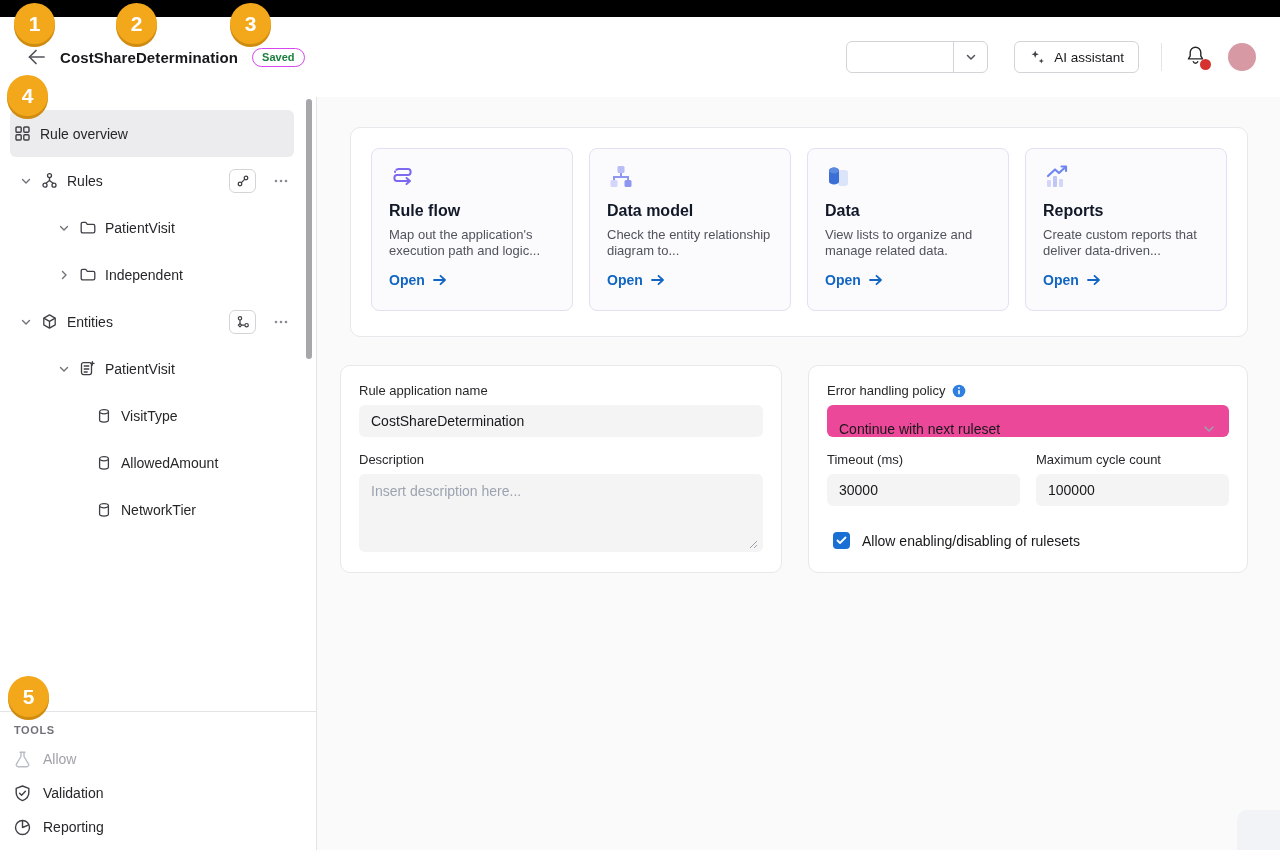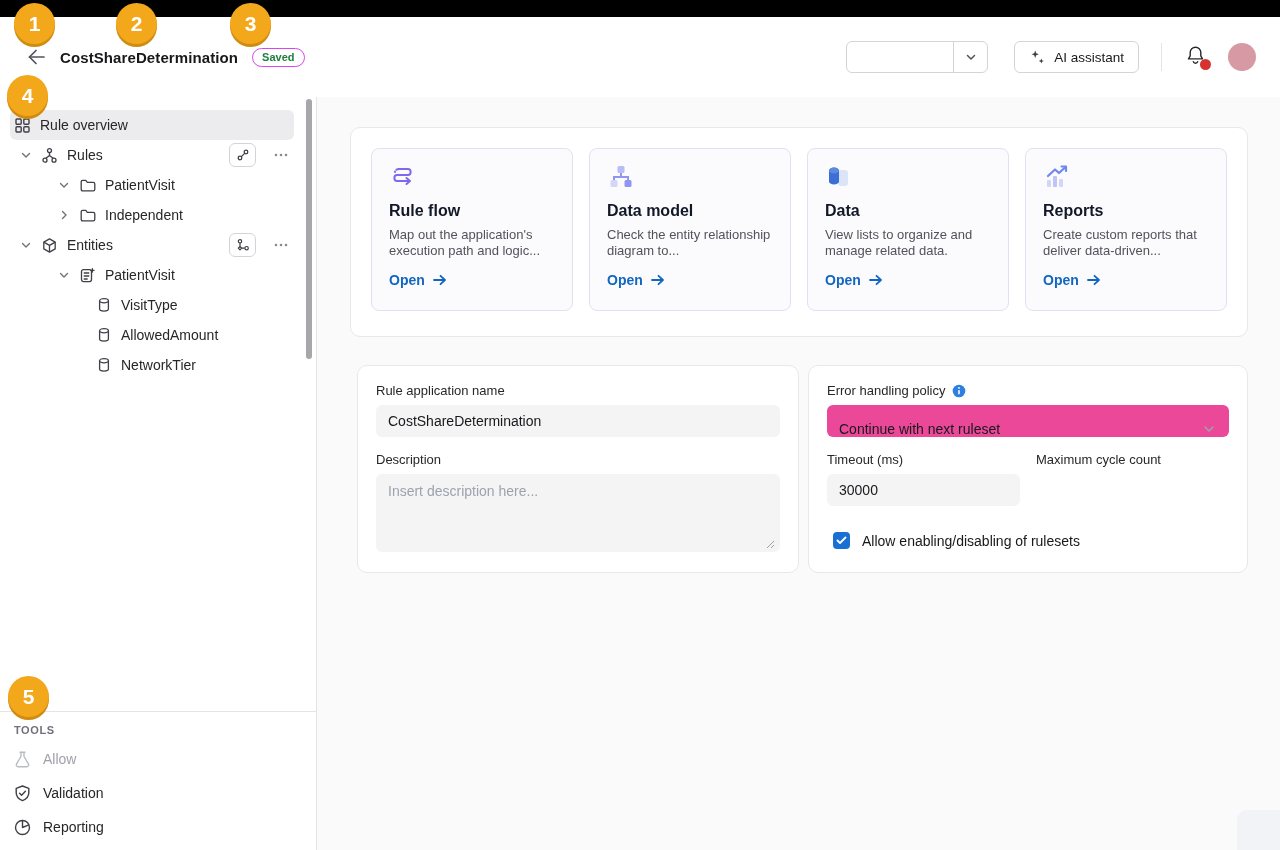--- a/index.html
+++ b/index.html
@@ -27,21 +27,21 @@
             border:1px solid #d4d4d8; border-radius:6px; background:#fff; font-size:13.5px; cursor:pointer; }
   .v-divider { width:1px; height:28px; background:#e4e4e7; margin:0 22px; }
   .bell-wrap { position:relative; width:24px; height:26px; cursor:pointer; }
   .bell-dot { position:absolute; right:-3px; bottom:0; width:11px; height:11px; border-radius:50%; background:#d63230; }
   .avatar { width:28px; height:28px; border-radius:50%; background:#d79aa5; margin-left:20px; cursor:pointer; }
 
   
   .sidebar { position:absolute; top:97px; left:0; bottom:0; width:317px; background:#fff;
              border-right:1px solid #e4e4e7; z-index:4; }
   .tree { margin-top:13px; padding:0 22px 0 10px; }
-  .trow { display:flex; align-items:center; height:30px; gap:9px; font-size:14px; color:#27272a;
+  .trow { display:flex; align-items:center; height:47px; gap:9px; font-size:14px; color:#27272a;
           border-radius:6px; cursor:pointer; }
   .trow.selected { background:#ececef; }
   .pl-ro { padding-left:4px; }
   .pl-root { padding-left:10px; }
   .pl-child { padding-left:48px; }
   .pl-field { padding-left:86px; }
   .chev { flex:0 0 12px; display:flex; }
   .action-btn { margin-left:auto; width:27px; height:24px; border:1px solid #d4d4d8; border-radius:6px;
                 background:#fff; display:flex; align-items:center; justify-content:center; cursor:pointer; }
   .more-btn { margin:0 3px 0 6px; width:20px; height:24px; display:flex; align-items:center; justify-content:center; cursor:pointer; }
@@ -55,21 +55,21 @@
   
   .main { position:absolute; top:97px; left:317px; right:0; bottom:0; background:#fafafa; }
   .panel { position:absolute; background:#fff; border:1px solid #e8e8ec; border-radius:10px; }
   .cards-panel { left:33px; top:30px; width:898px; height:210px; display:flex; gap:16px; padding:20px; }
   .card { width:202px; height:163px; background:#fbfbfe; border:1px solid #e0e1f3; border-radius:8px;
           padding:15px 17px; cursor:pointer; }
   .card-title { font-size:16px; font-weight:700; margin-top:12px; color:#111827; }
   .card-desc { font-size:13px; color:#52525b; line-height:1.25; margin-top:7px; }
   .open-link { display:flex; align-items:center; gap:7px; margin-top:12px; color:#1266c2; font-weight:700; font-size:14px; cursor:pointer; }
 
-  .form-left  { left:40px;  top:268px; width:442px; height:208px; padding:17px 18px; }
+  .form-left  { left:23px;  top:268px; width:442px; height:208px; padding:17px 18px; }
   .form-right { left:491px; top:268px; width:440px; height:208px; padding:17px 18px; }
   .flabel { font-size:13px; color:#27272a; }
   .label-row { display:flex; align-items:center; gap:6px; }
   .finput { margin-top:7px; width:100%; height:32px; background:#f4f4f5; border:none; border-radius:6px;
             padding:0 12px; font-size:14px; color:#18181b; font-family:"Liberation Sans",sans-serif; }
   .ftextarea { margin-top:7px; width:100%; height:78px; background:#f4f4f5; border:none; border-radius:6px;
                padding:9px 12px; font-size:14px; font-family:"Liberation Sans",sans-serif; resize:none; }
   .ftextarea::placeholder, .finput::placeholder { color:#9ca3af; }
   .ta-wrap { position:relative; }
   .ta-resize { position:absolute; right:5px; bottom:7px; pointer-events:none; }
@@ -477,20 +477,21 @@
       </span>
     </div>
 
     <div class="two-col">
       <div>
         <div class="flabel">Timeout (ms)</div>
         <input class="finput" type="text" value="30000" style="">
       </div>
       <div>
         <div class="flabel">Maximum cycle count</div>
+        <input class="finput" type="text" value="100000" style="">
       </div>
     </div>
 
     <div class="check-row">
       <span class="checkbox">
         <svg width="11" height="9" viewBox="0 0 11 9" fill="none" stroke="#fff" stroke-width="1.8" stroke-linecap="round" stroke-linejoin="round">
             <path d="M1.5 4.5 L4 7 L9.5 1.5"></path>
           </svg>
       </span>
       <span class="check-label">Allow enabling/disabling of rulesets</span>

